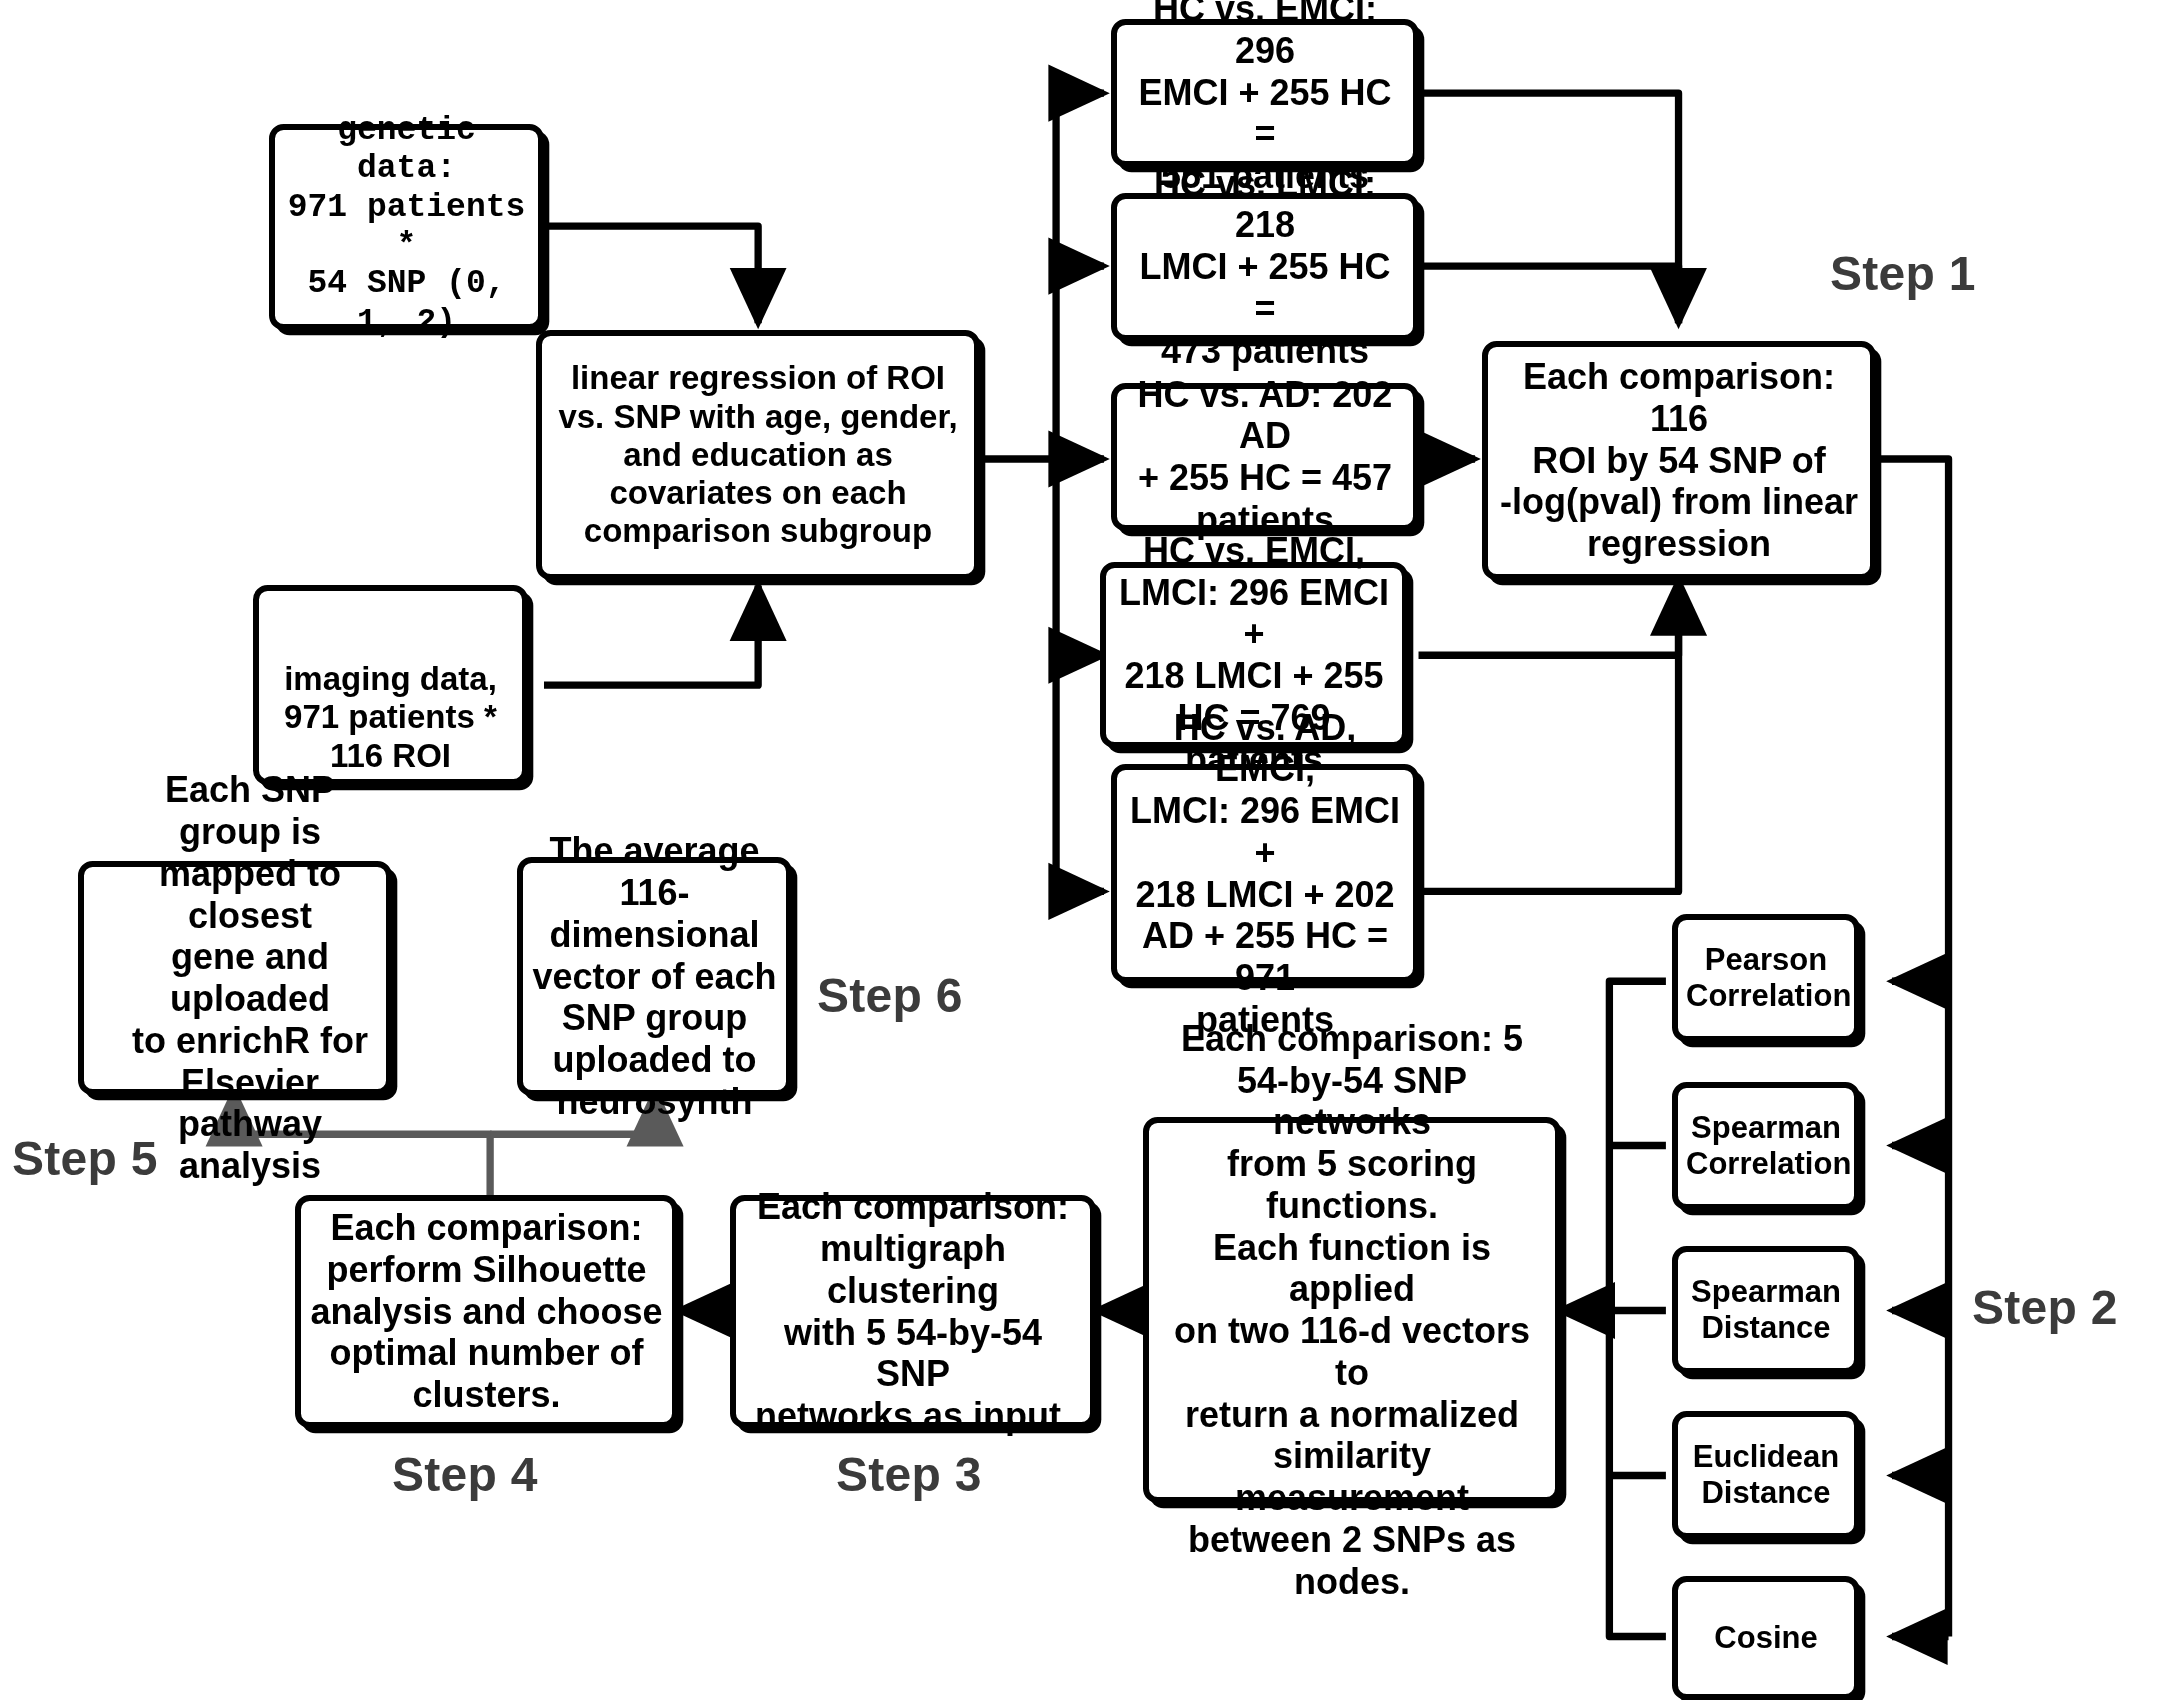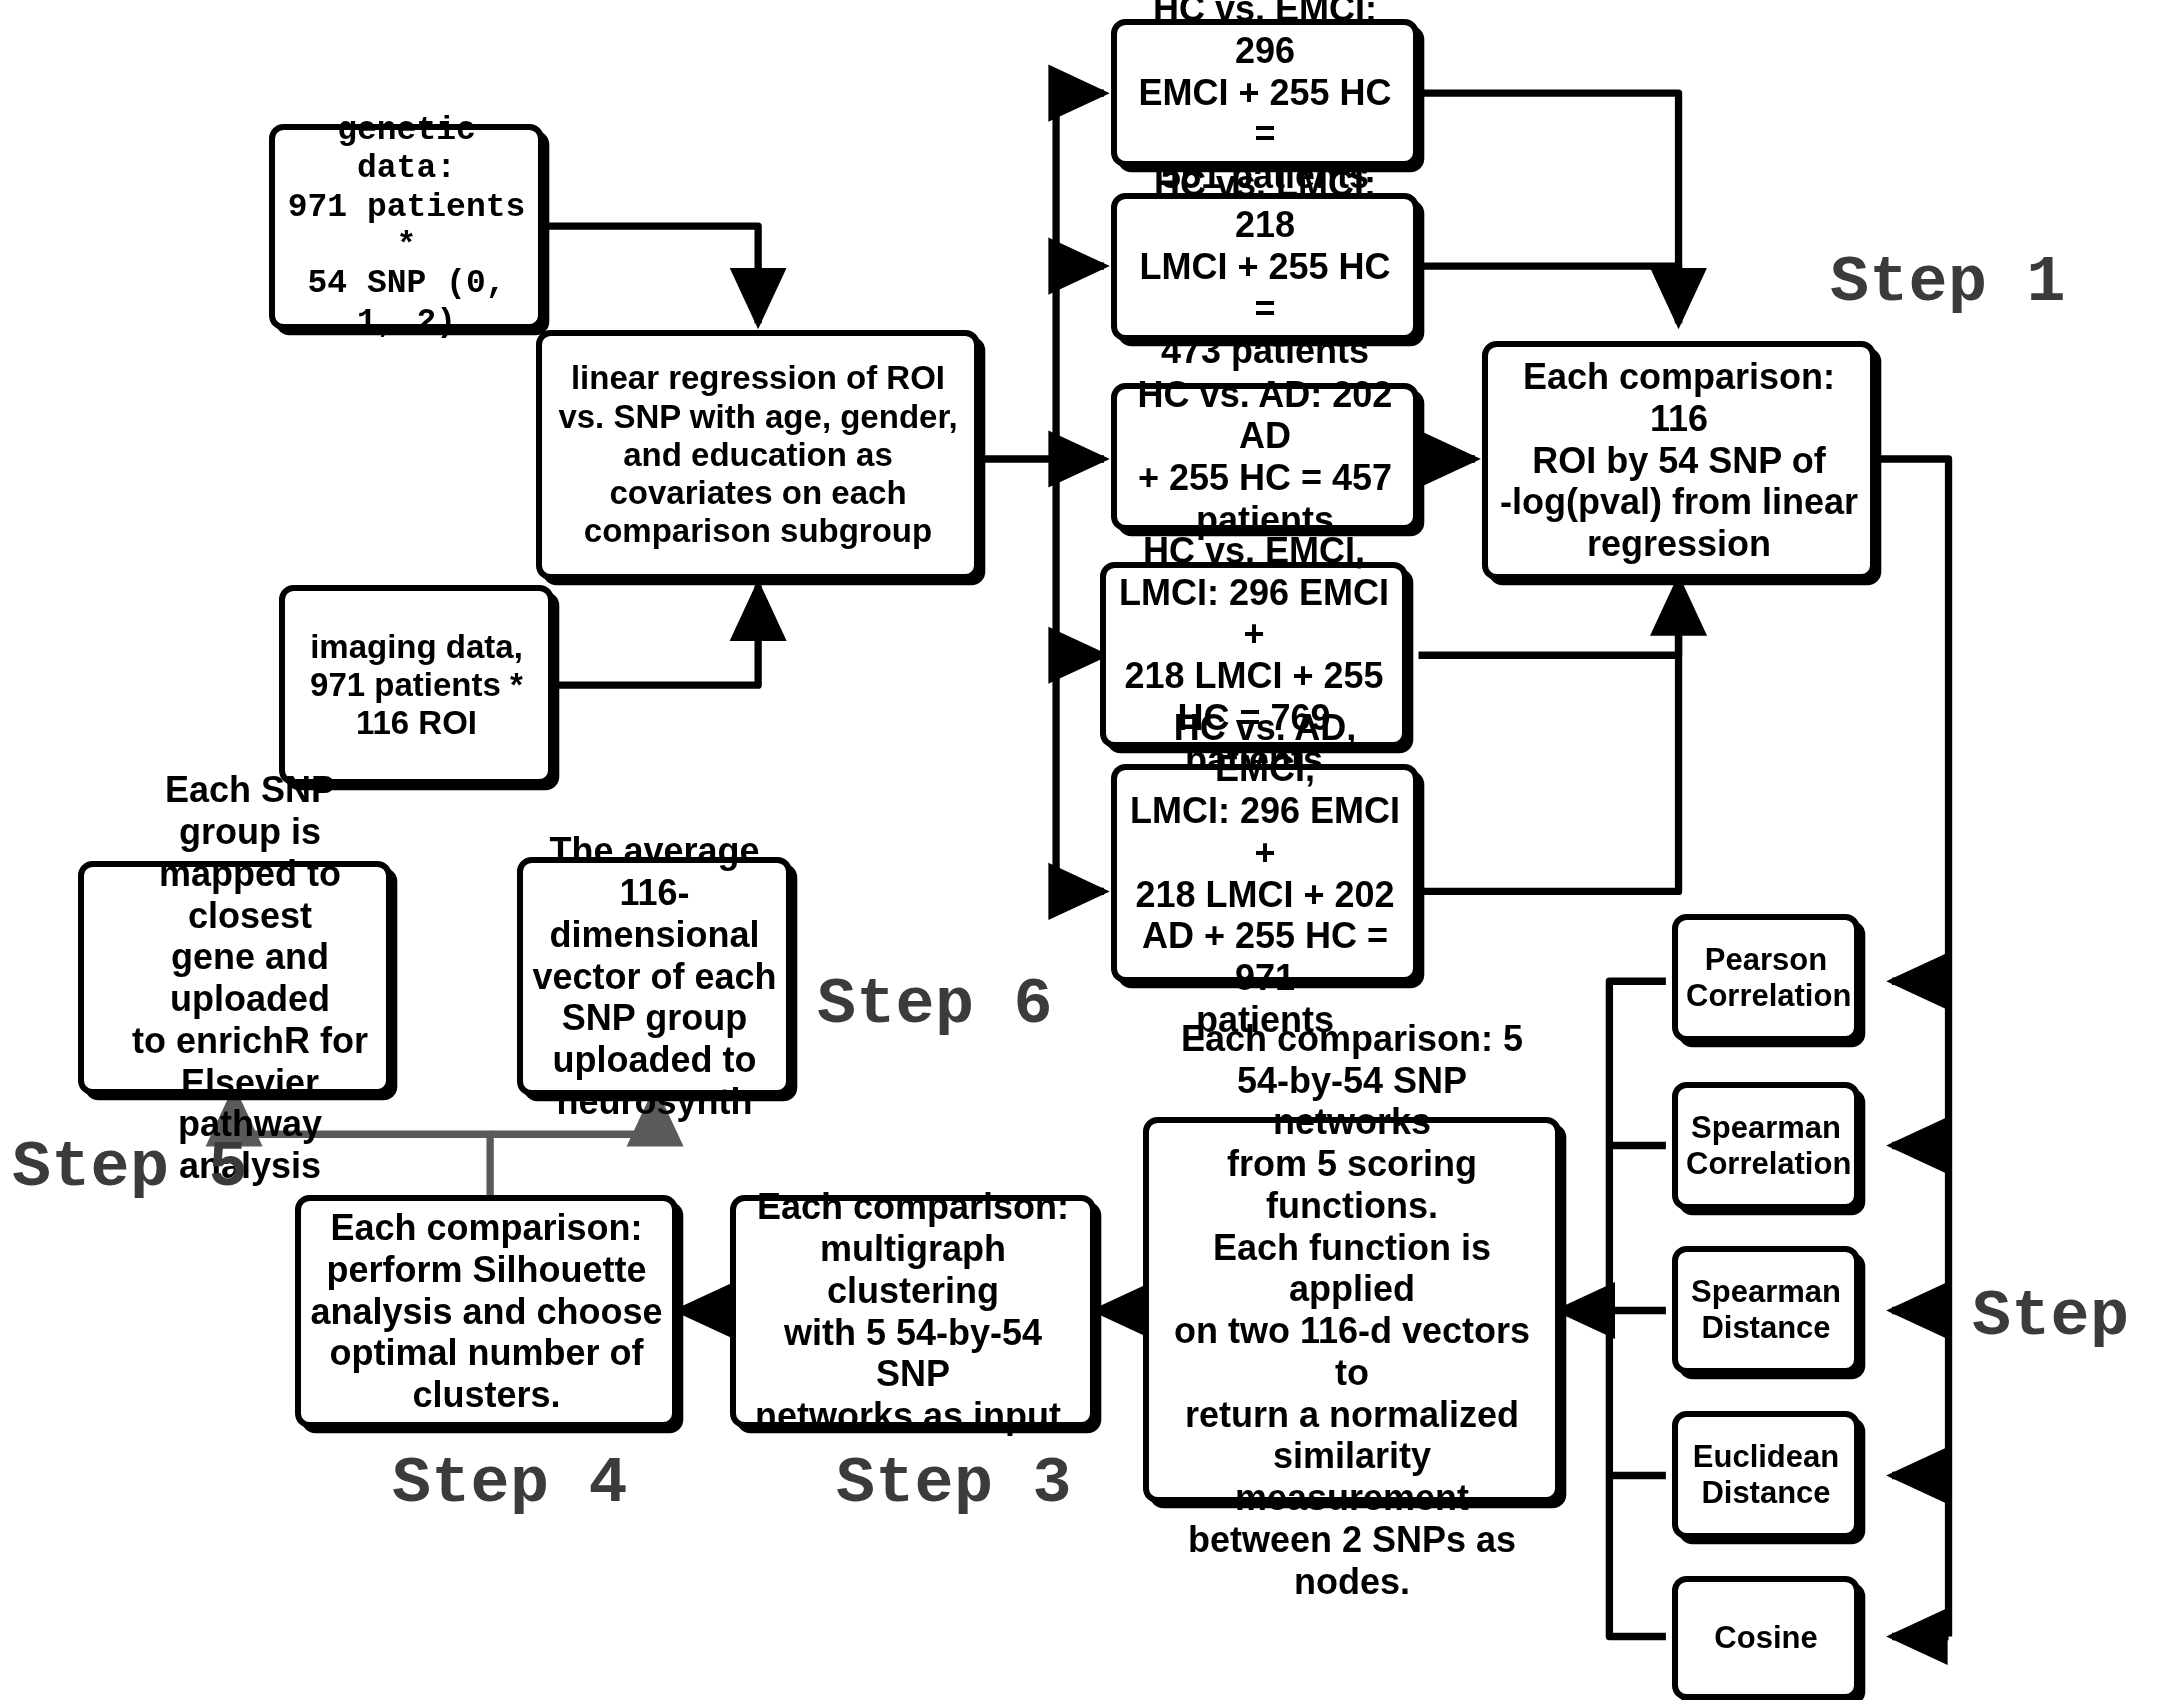--- a/index.html
+++ b/index.html
@@ -41,25 +41,24 @@
   }
   .node .txt {
     white-space: pre-line;
     display: block;
     width: 100%;
   }
   .step-label {
     position: absolute;
     color: #3b3b3b;
     font-weight: bold;
-    font-size: 65px;
+    font-size: 48px;
     letter-spacing: 0.3px;
     white-space: nowrap;
     z-index: 4;
-    font-family: Liberation Mono, monospace;
   }
   .fs-46 { font-size: 31px; }
   .fs-48 { font-size: 36px; }
   .fs-50 { font-size: 33px; }
 </style>
 </head>
 <body>
 
 <div id="stage">
 
@@ -121,21 +120,21 @@
       <path d="M 737,1705 L 985,1705 L 985,1640" marker-end="url(#ahg)"></path>
     </g>
   </svg>
 
   <div class="node fs-50" style="left:269px; top:124px; width:275px; height:206px;font-family:Liberation Mono, monospace;">
     <span class="txt">genetic data:
 971 patients *
 54 SNP (0, 1, 2)</span>
   </div>
 
-  <div class="node fs-50" style="left:279px; top:585px; width:275px; height:200px;">
+  <div class="node fs-50" style="left:253px; top:585px; width:275px; height:200px;align-items:flex-end;">
     <span class="txt">imaging data,
 971 patients *
 116 ROI</span>
   </div>
 
   <div class="node fs-50" style="left:536px; top:330px; width:444px; height:250px;">
     <span class="txt">linear regression of ROI
 vs. SNP with age, gender,
 and education as
 covariates on each

